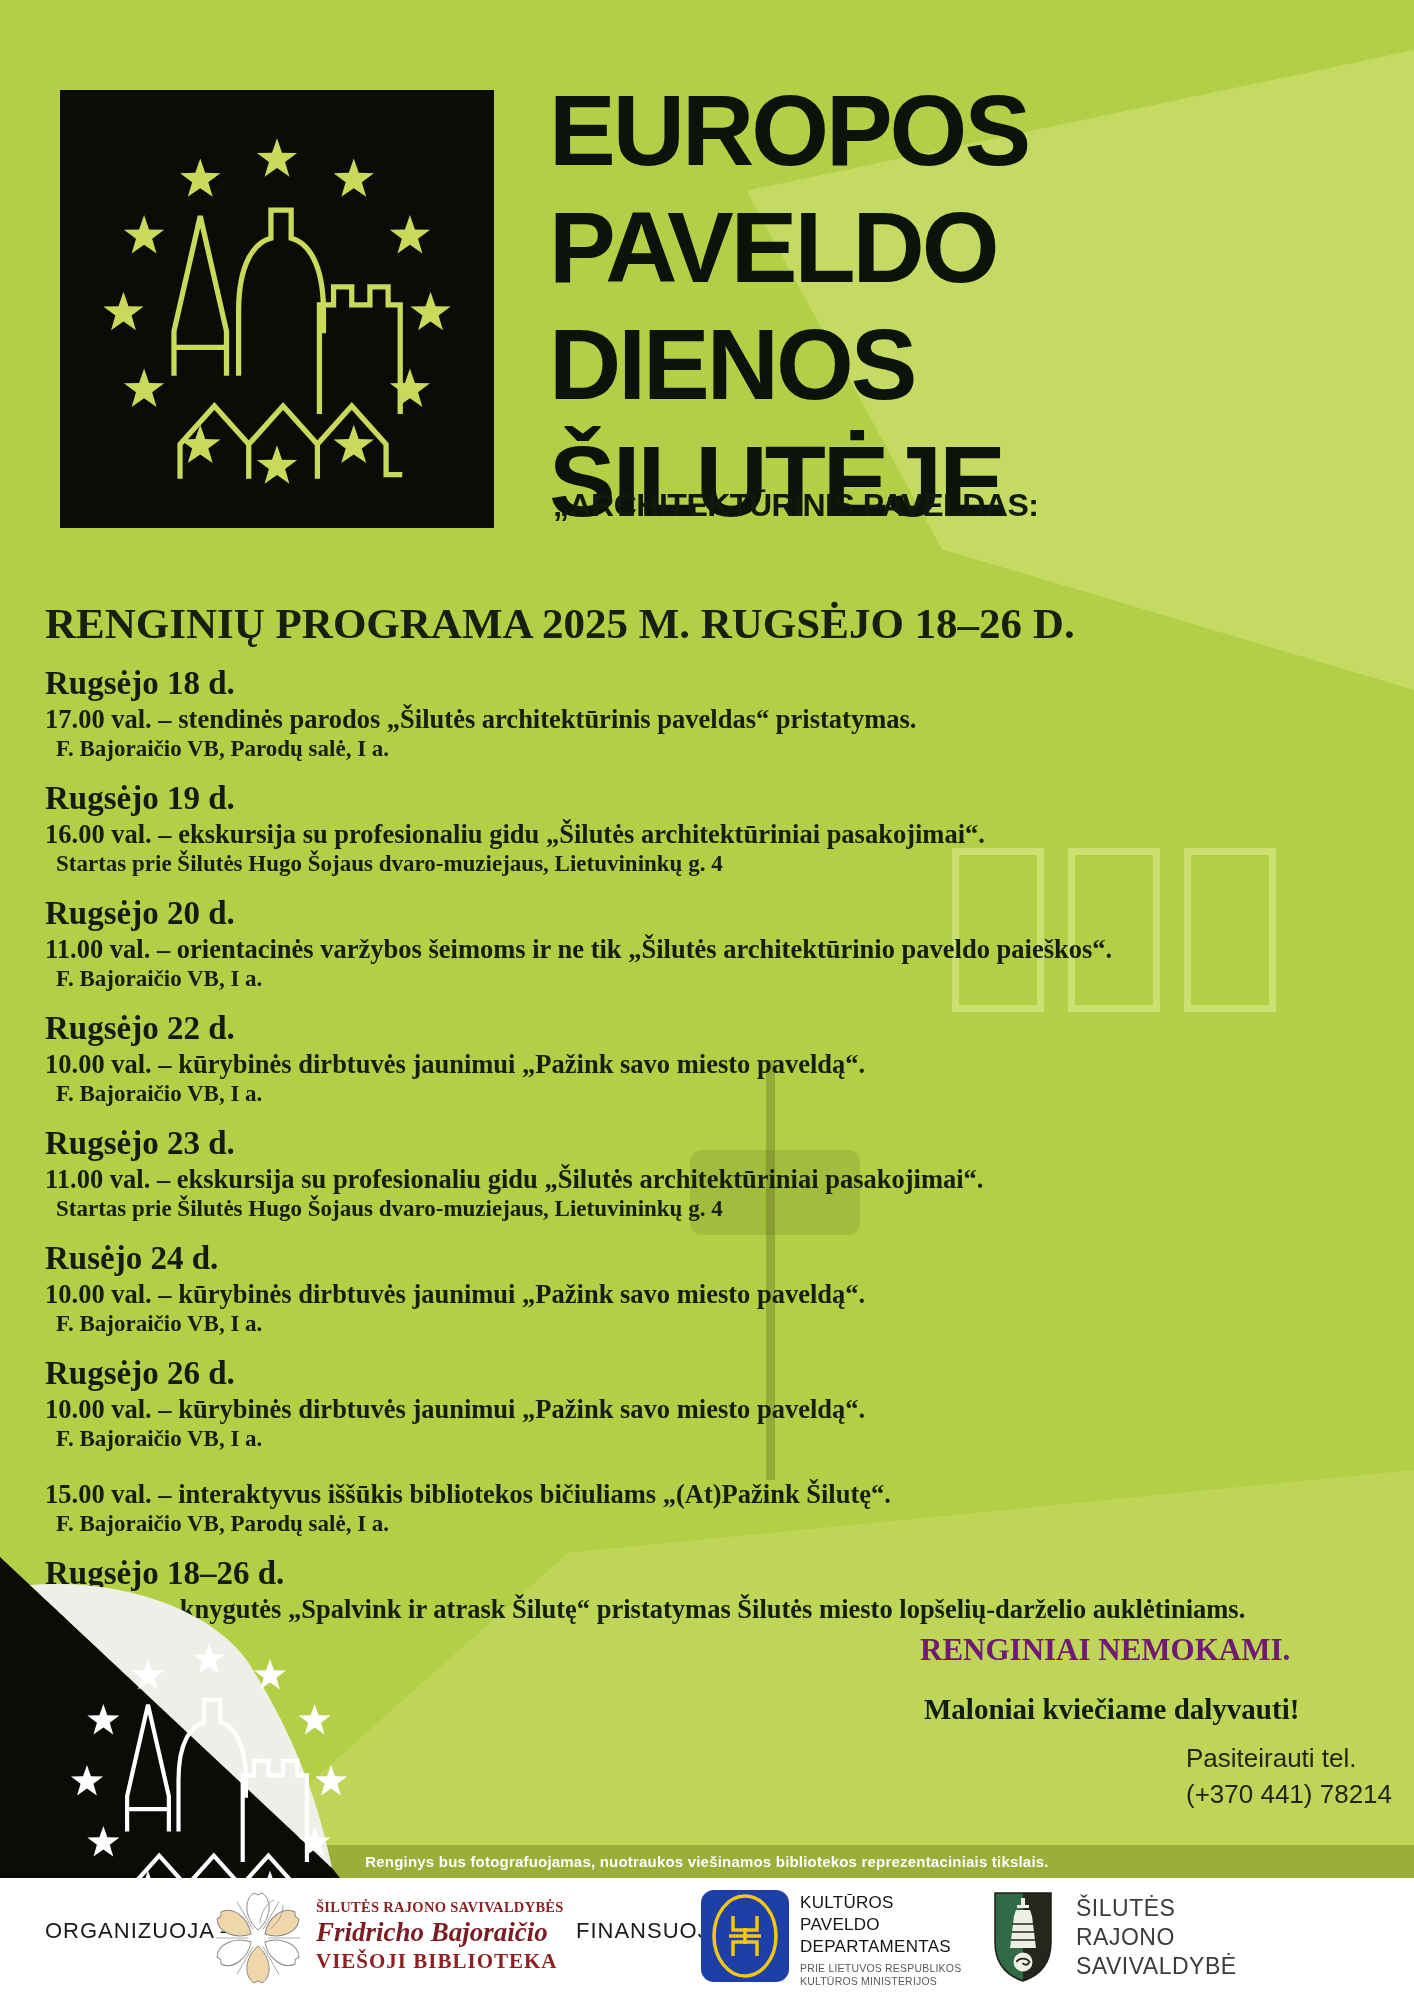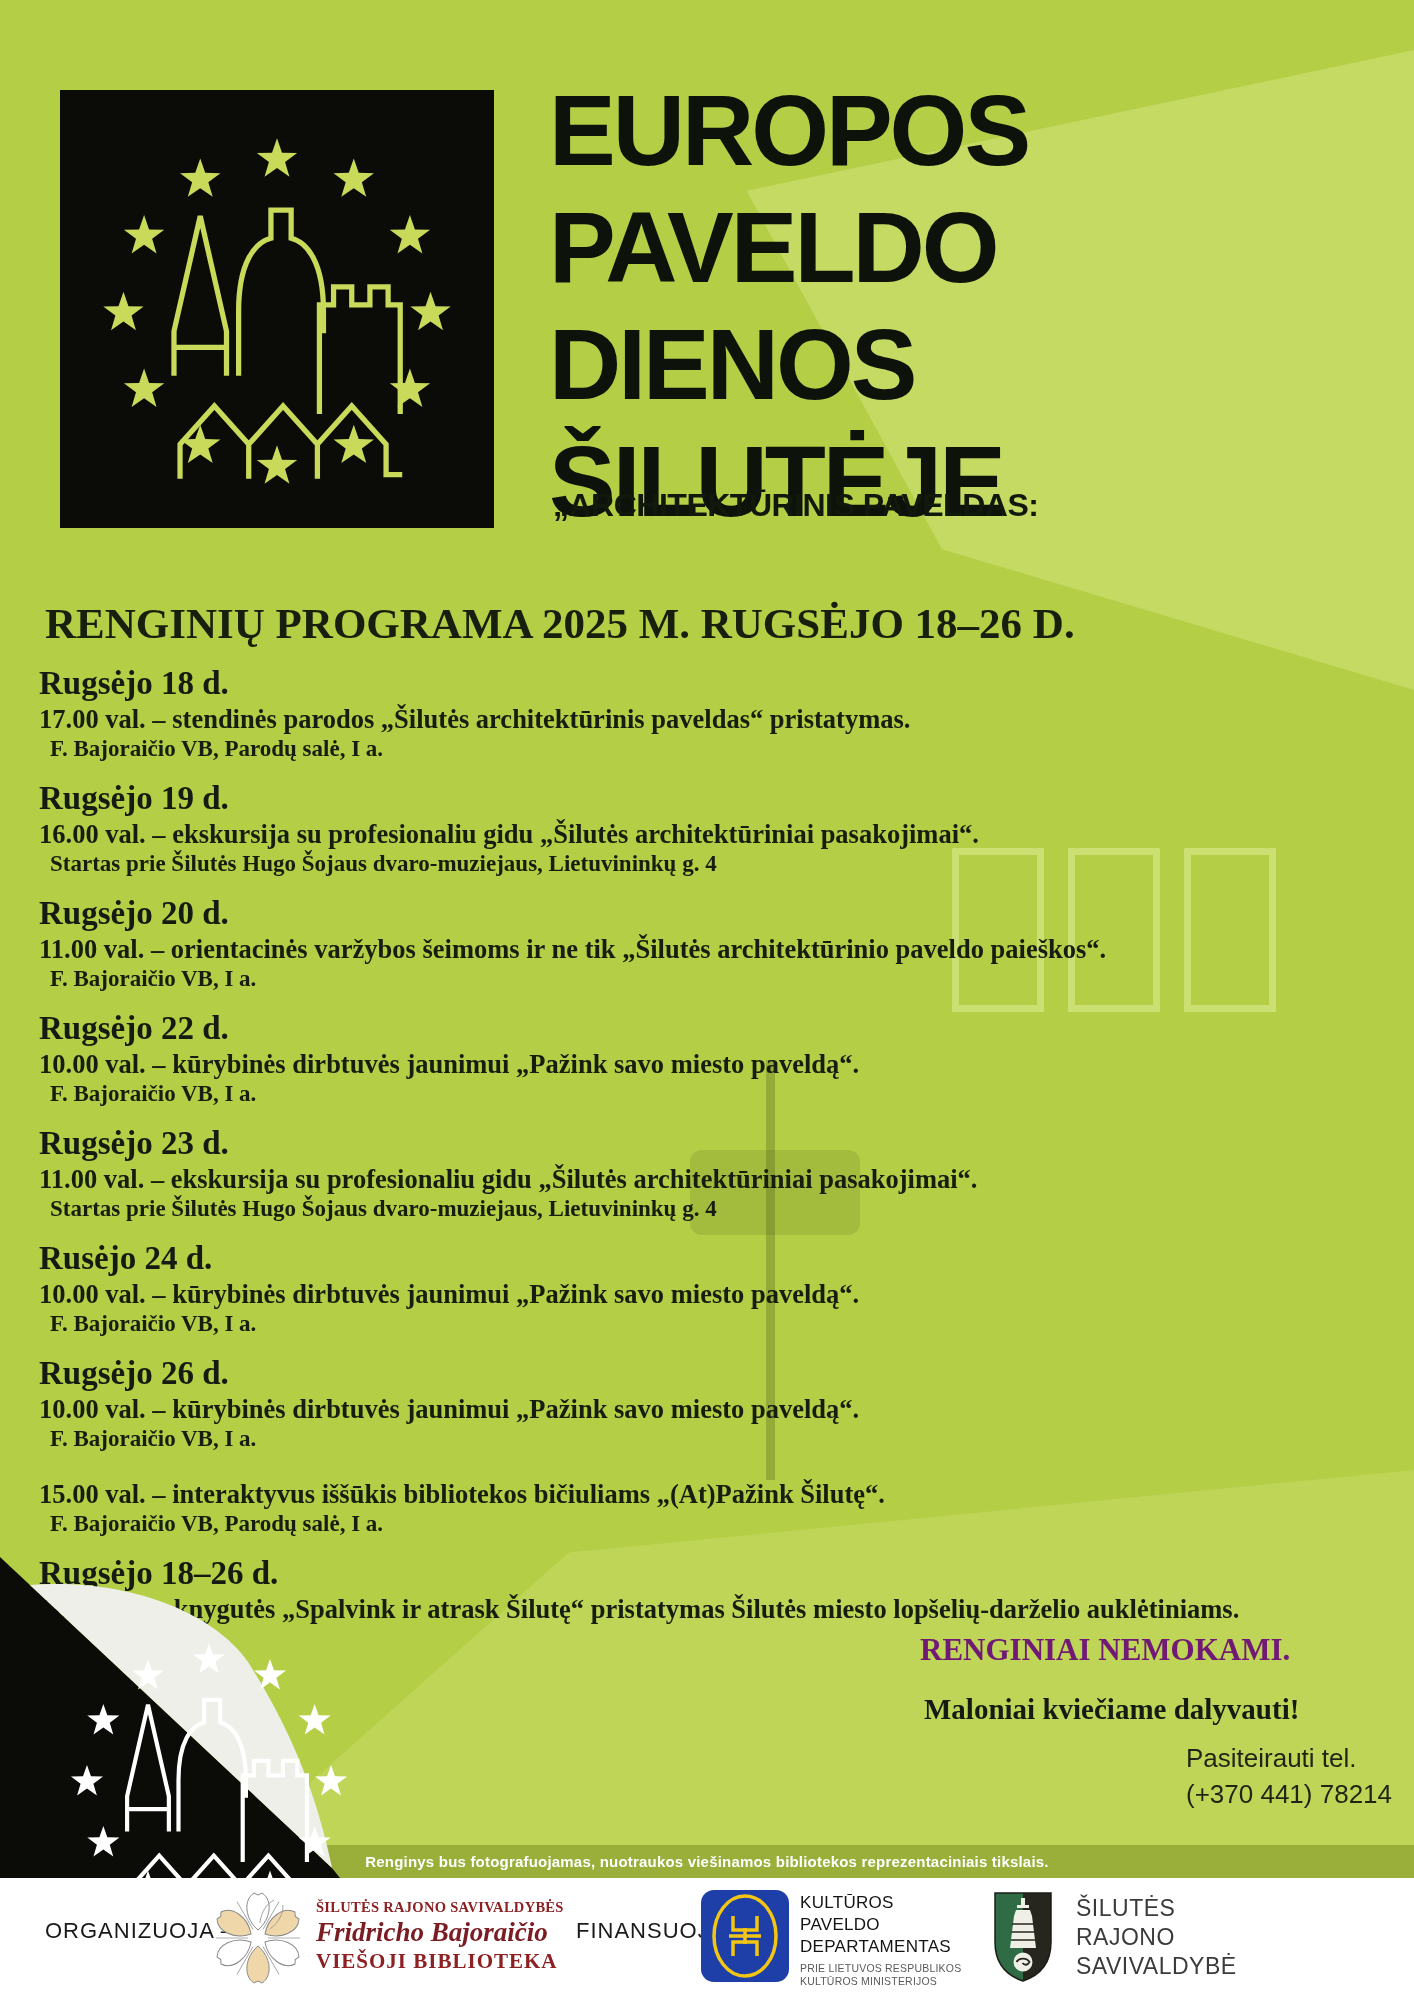--- a/index.html
+++ b/index.html
@@ -17,21 +17,21 @@
   .wm-blob{left:690px;top:1150px;width:170px;height:85px;background:rgba(25,33,4,0.10);border-radius:12px;}
   
   .logo-square{position:absolute;left:60px;top:90px;width:434px;height:438px;background:#0b0c08;z-index:2;}
   .logo-square svg{position:absolute;left:15px;top:17px;width:404px;height:404px;color:#c9da5a;}
   .title{position:absolute;left:549px;top:72px;z-index:2;color:#0d120a;
          font-weight:700;font-size:100px;line-height:117px;letter-spacing:-3px;}
   .subtitle{position:absolute;left:553px;top:487px;z-index:2;color:#11180c;
             font-weight:700;font-size:32px;line-height:37px;letter-spacing:-0.5px;}
   .program-heading{position:absolute;left:45px;top:550px;z-index:2;
                    font:700 43px/52px "Liberation Serif",serif;color:#17200f;margin-top:48px;}
-  .events{position:absolute;left:39px;top:662px;width:1345px;z-index:2;}
+  .events{position:absolute;left:45px;top:662px;width:1345px;z-index:2;}
   .event{margin-bottom:14px;}
   .event-date{font:700 33px/42px "Liberation Serif",serif;color:#141b10;}
   .event-line{font:700 26.5px/31px "Liberation Serif",serif;color:#161e0f;}
   .event-venue{font:700 23px/28px "Liberation Serif",serif;color:#161e0f;margin-left:11px;}
   .event-line.second{margin-top:26px;}
   
   .free-notice{position:absolute;left:920px;top:1632px;z-index:2;
                font:700 31px/36px "Liberation Serif",serif;color:#701a75;}
   .invitation{position:absolute;left:924px;top:1692px;z-index:2;
               font:700 29px/34px "Liberation Serif",serif;color:#141b10;}

